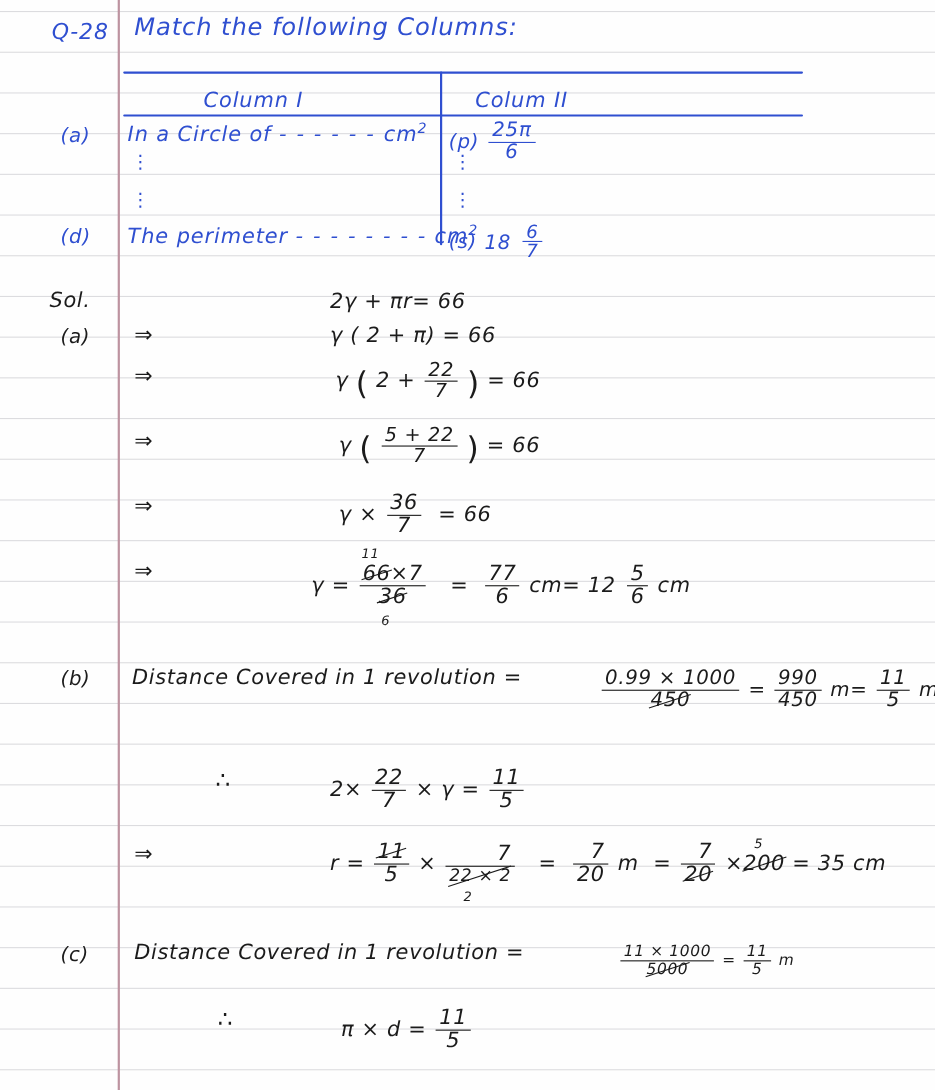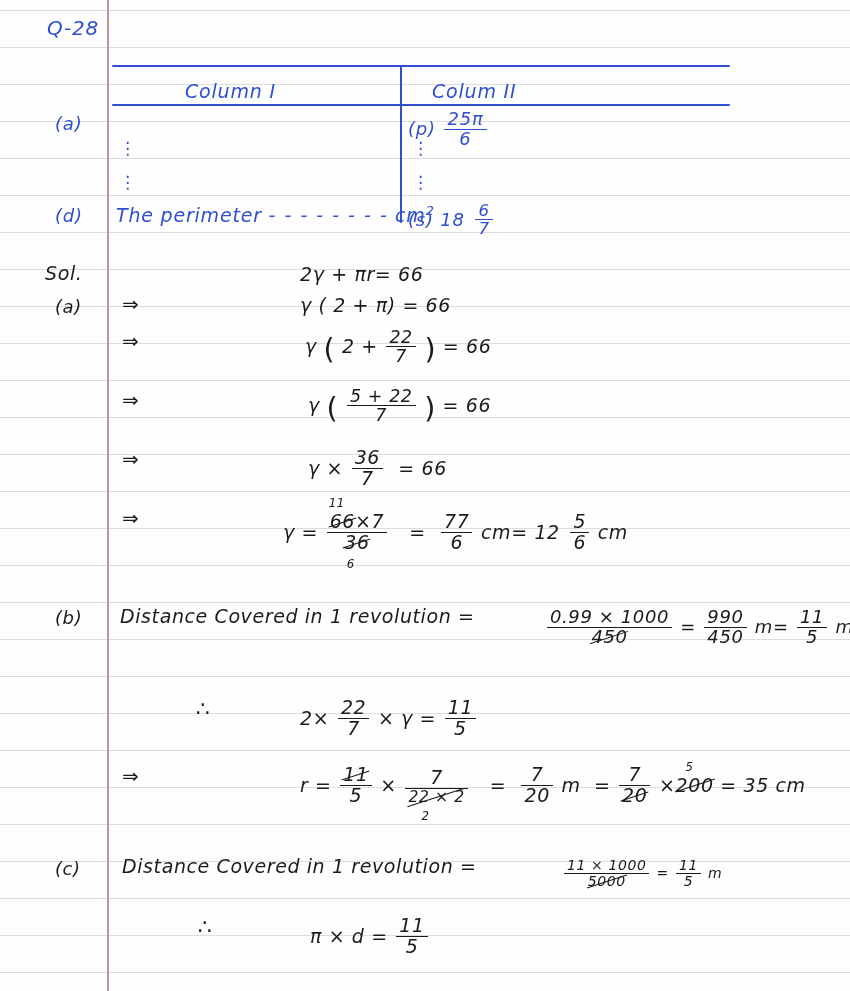--- a/index.html
+++ b/index.html
@@ -74,20 +74,21 @@
     display: inline-block;
     vertical-align: -0.52em;
     text-align: center;
     line-height: 1.04;
     margin: 0 2px;
   }
   .frac .num {
     display: block;
     padding: 0 3px;
     border-bottom: 1.6px solid currentColor;
+    text-align: right;
   }
   .frac .den {
     display: block;
     padding: 0 3px;
   }
   .frac.small {
     font-size: 0.92em;
   }
   .mixed {
     display: inline-block;
@@ -165,29 +166,35 @@
       <div class="rule" style="top: 787px;"></div>
       <div class="rule" style="top: 824px;"></div>
       <div class="rule" style="top: 861px;"></div>
       <div class="rule" style="top: 898px;"></div>
       <div class="rule" style="top: 935px;"></div>
       <div class="rule" style="top: 972px;"></div>
     </div>
   <div id="margin-line"></div>
 
   <div class="ink blue hw-blue" style="left:47px; top:16px; font-size:20px;font-style:italic;">Q-28</div>
+  <div class="ink blue hw-blue" style="left:122px; top:13px; font-size:22px;">Match the following Columns:</div>
 
   <div class="tline" style="left:112px; top:65px; width:618px; height:2px;"></div>
   <div class="tline" style="left:112px; top:104px; width:618px; height:2px;"></div>
   <div class="tline" style="left:400px; top:65px; width:2px; height:158px;"></div>
 
   <div class="ink blue hw-blue" style="left:185px; top:80px; font-size:19px;">Column I</div>
   <div class="ink blue hw-blue" style="left:432px; top:80px; font-size:19px;">Colum II</div>
 
   <div class="ink blue hw-blue" style="left:55px; top:113px; font-size:18px;">(a)</div>
+  <div class="ink blue hw-blue" style="left:116px; top:110px; font-size:19px;">
+    <span>In a Circle of</span>
+    <span class="dashes">- - - - - - </span>
+    <span>cm</span><span class="sq">2</span>
+  </div>
   <div class="ink blue hw-blue" style="left:408px; top:110px; font-size:18px;">
     <span>(p)</span>
     <span class="frac">
       <span class="num">25π</span>
       <span class="den">6</span>
     </span>
   </div>
 
   <div class="ink blue" style="left:119px; top:138px; font-size:17px; line-height:20px;">
     <div>⋮</div>

